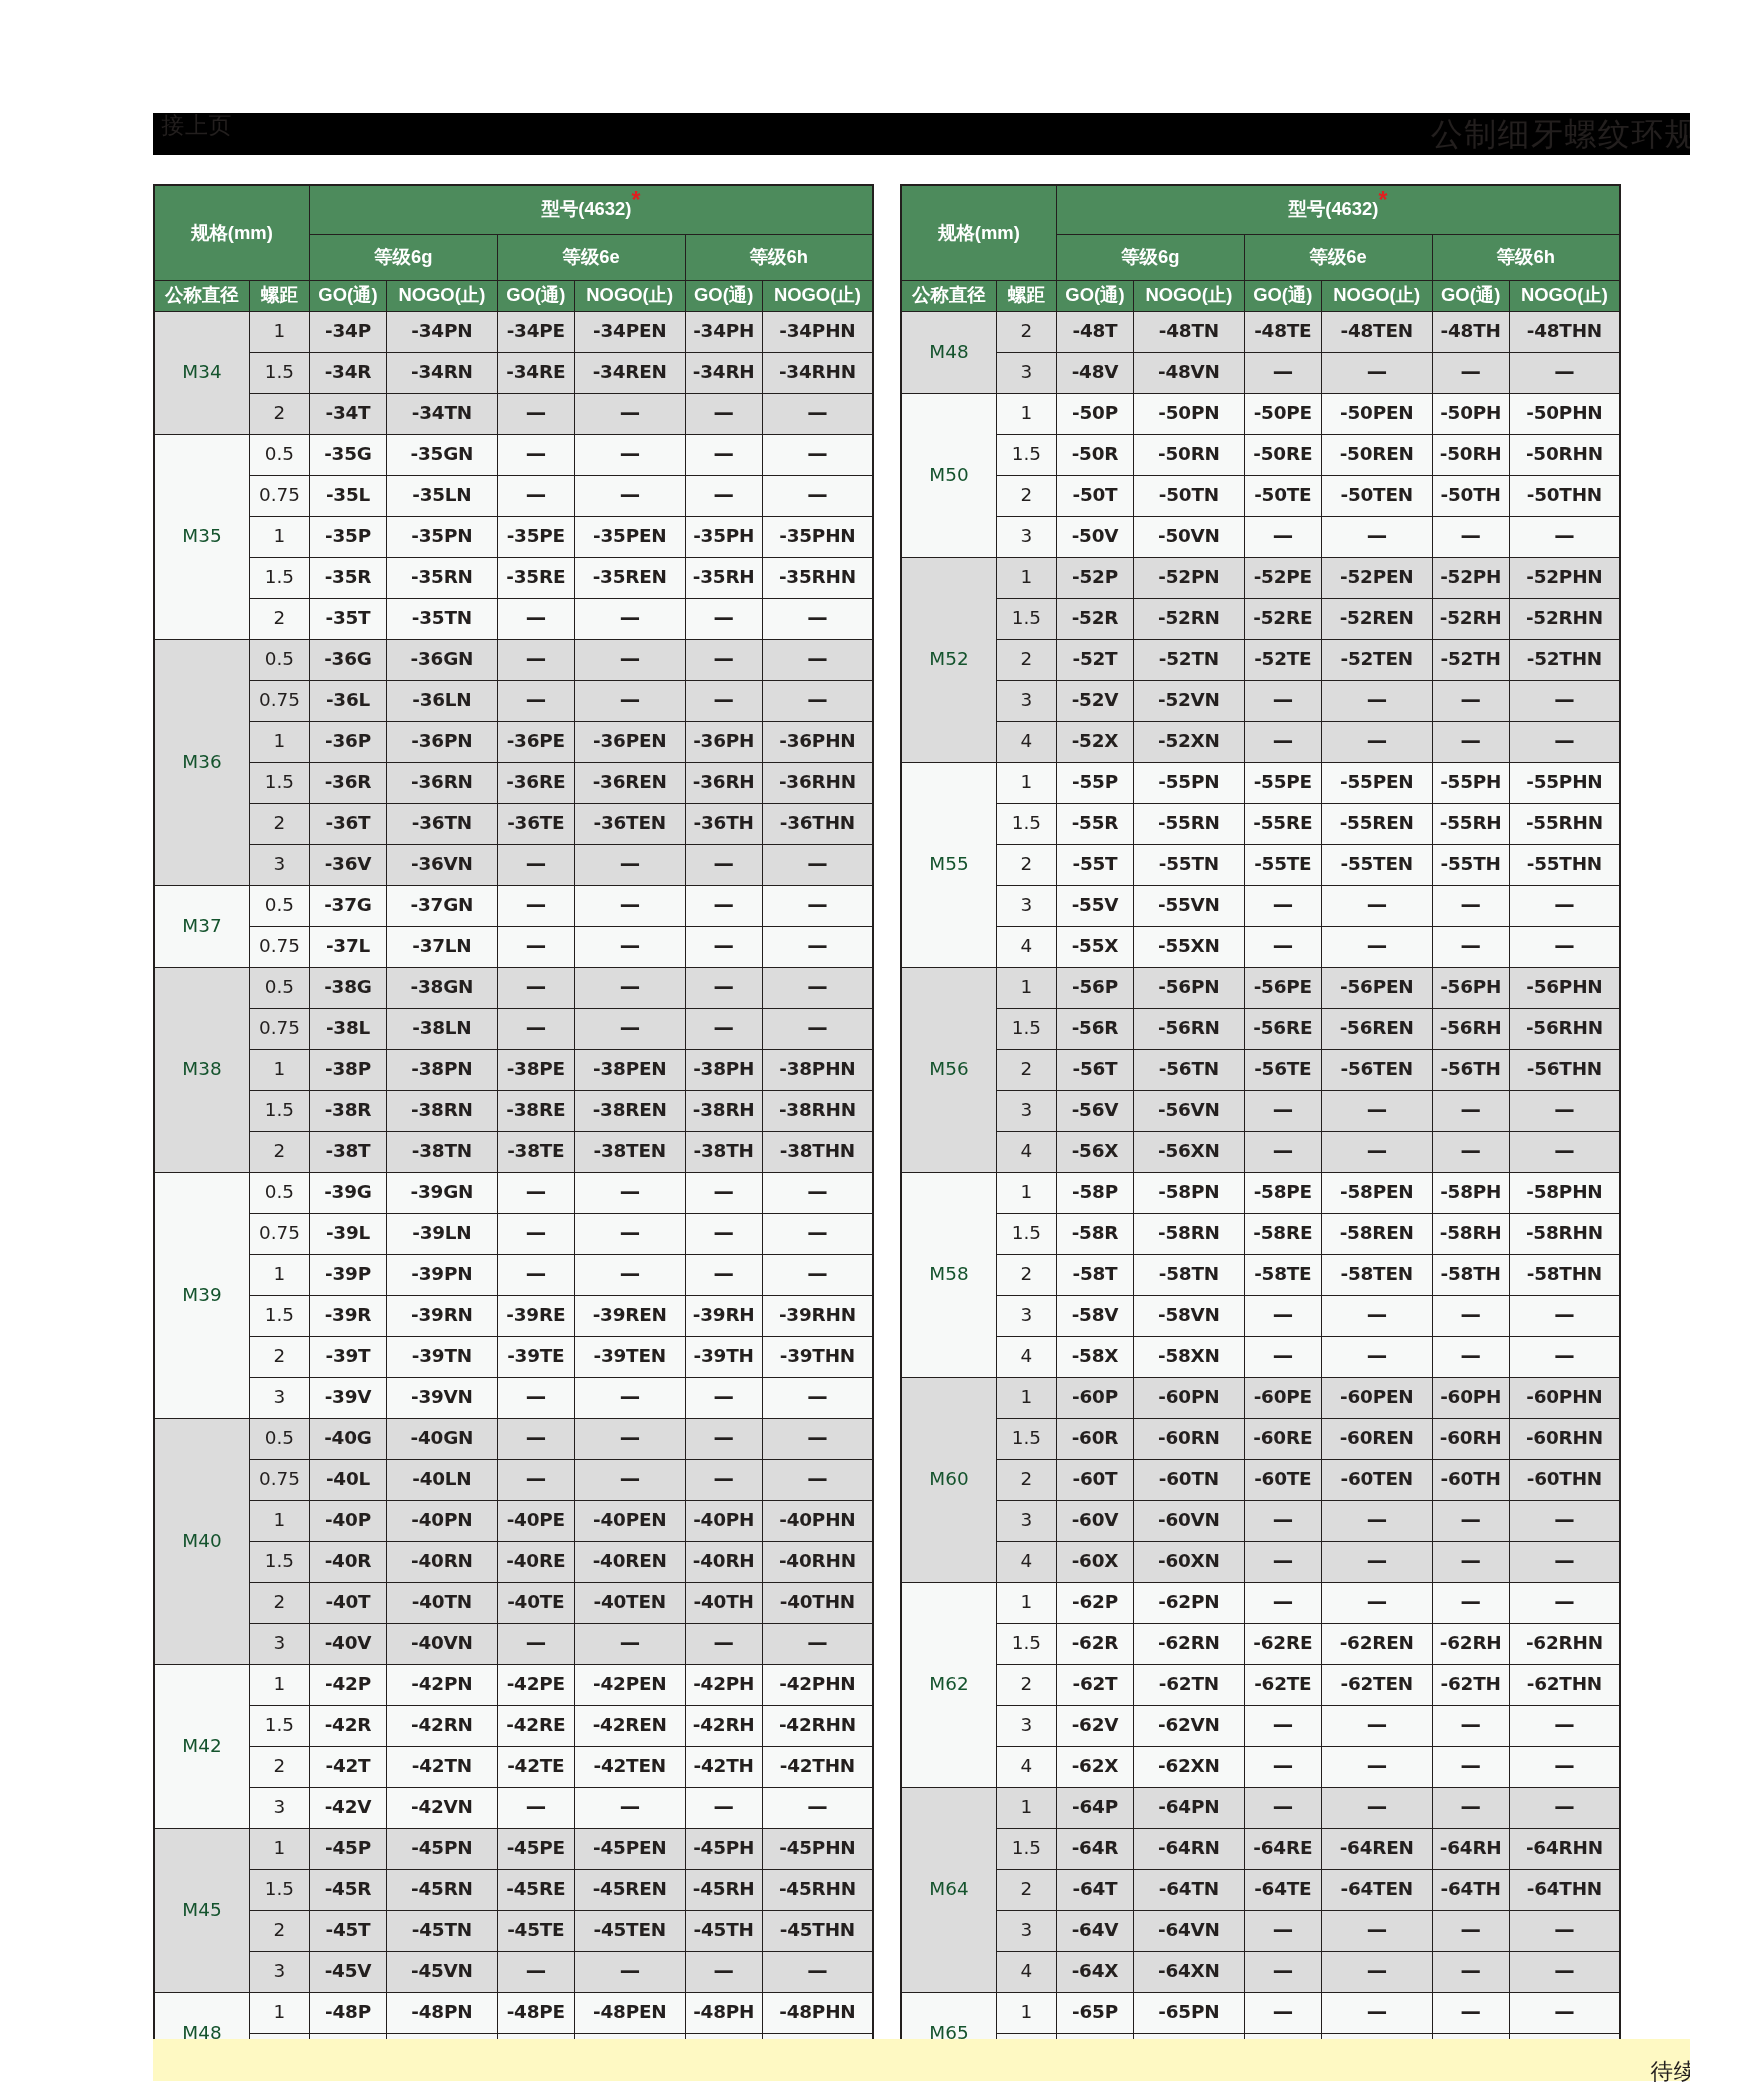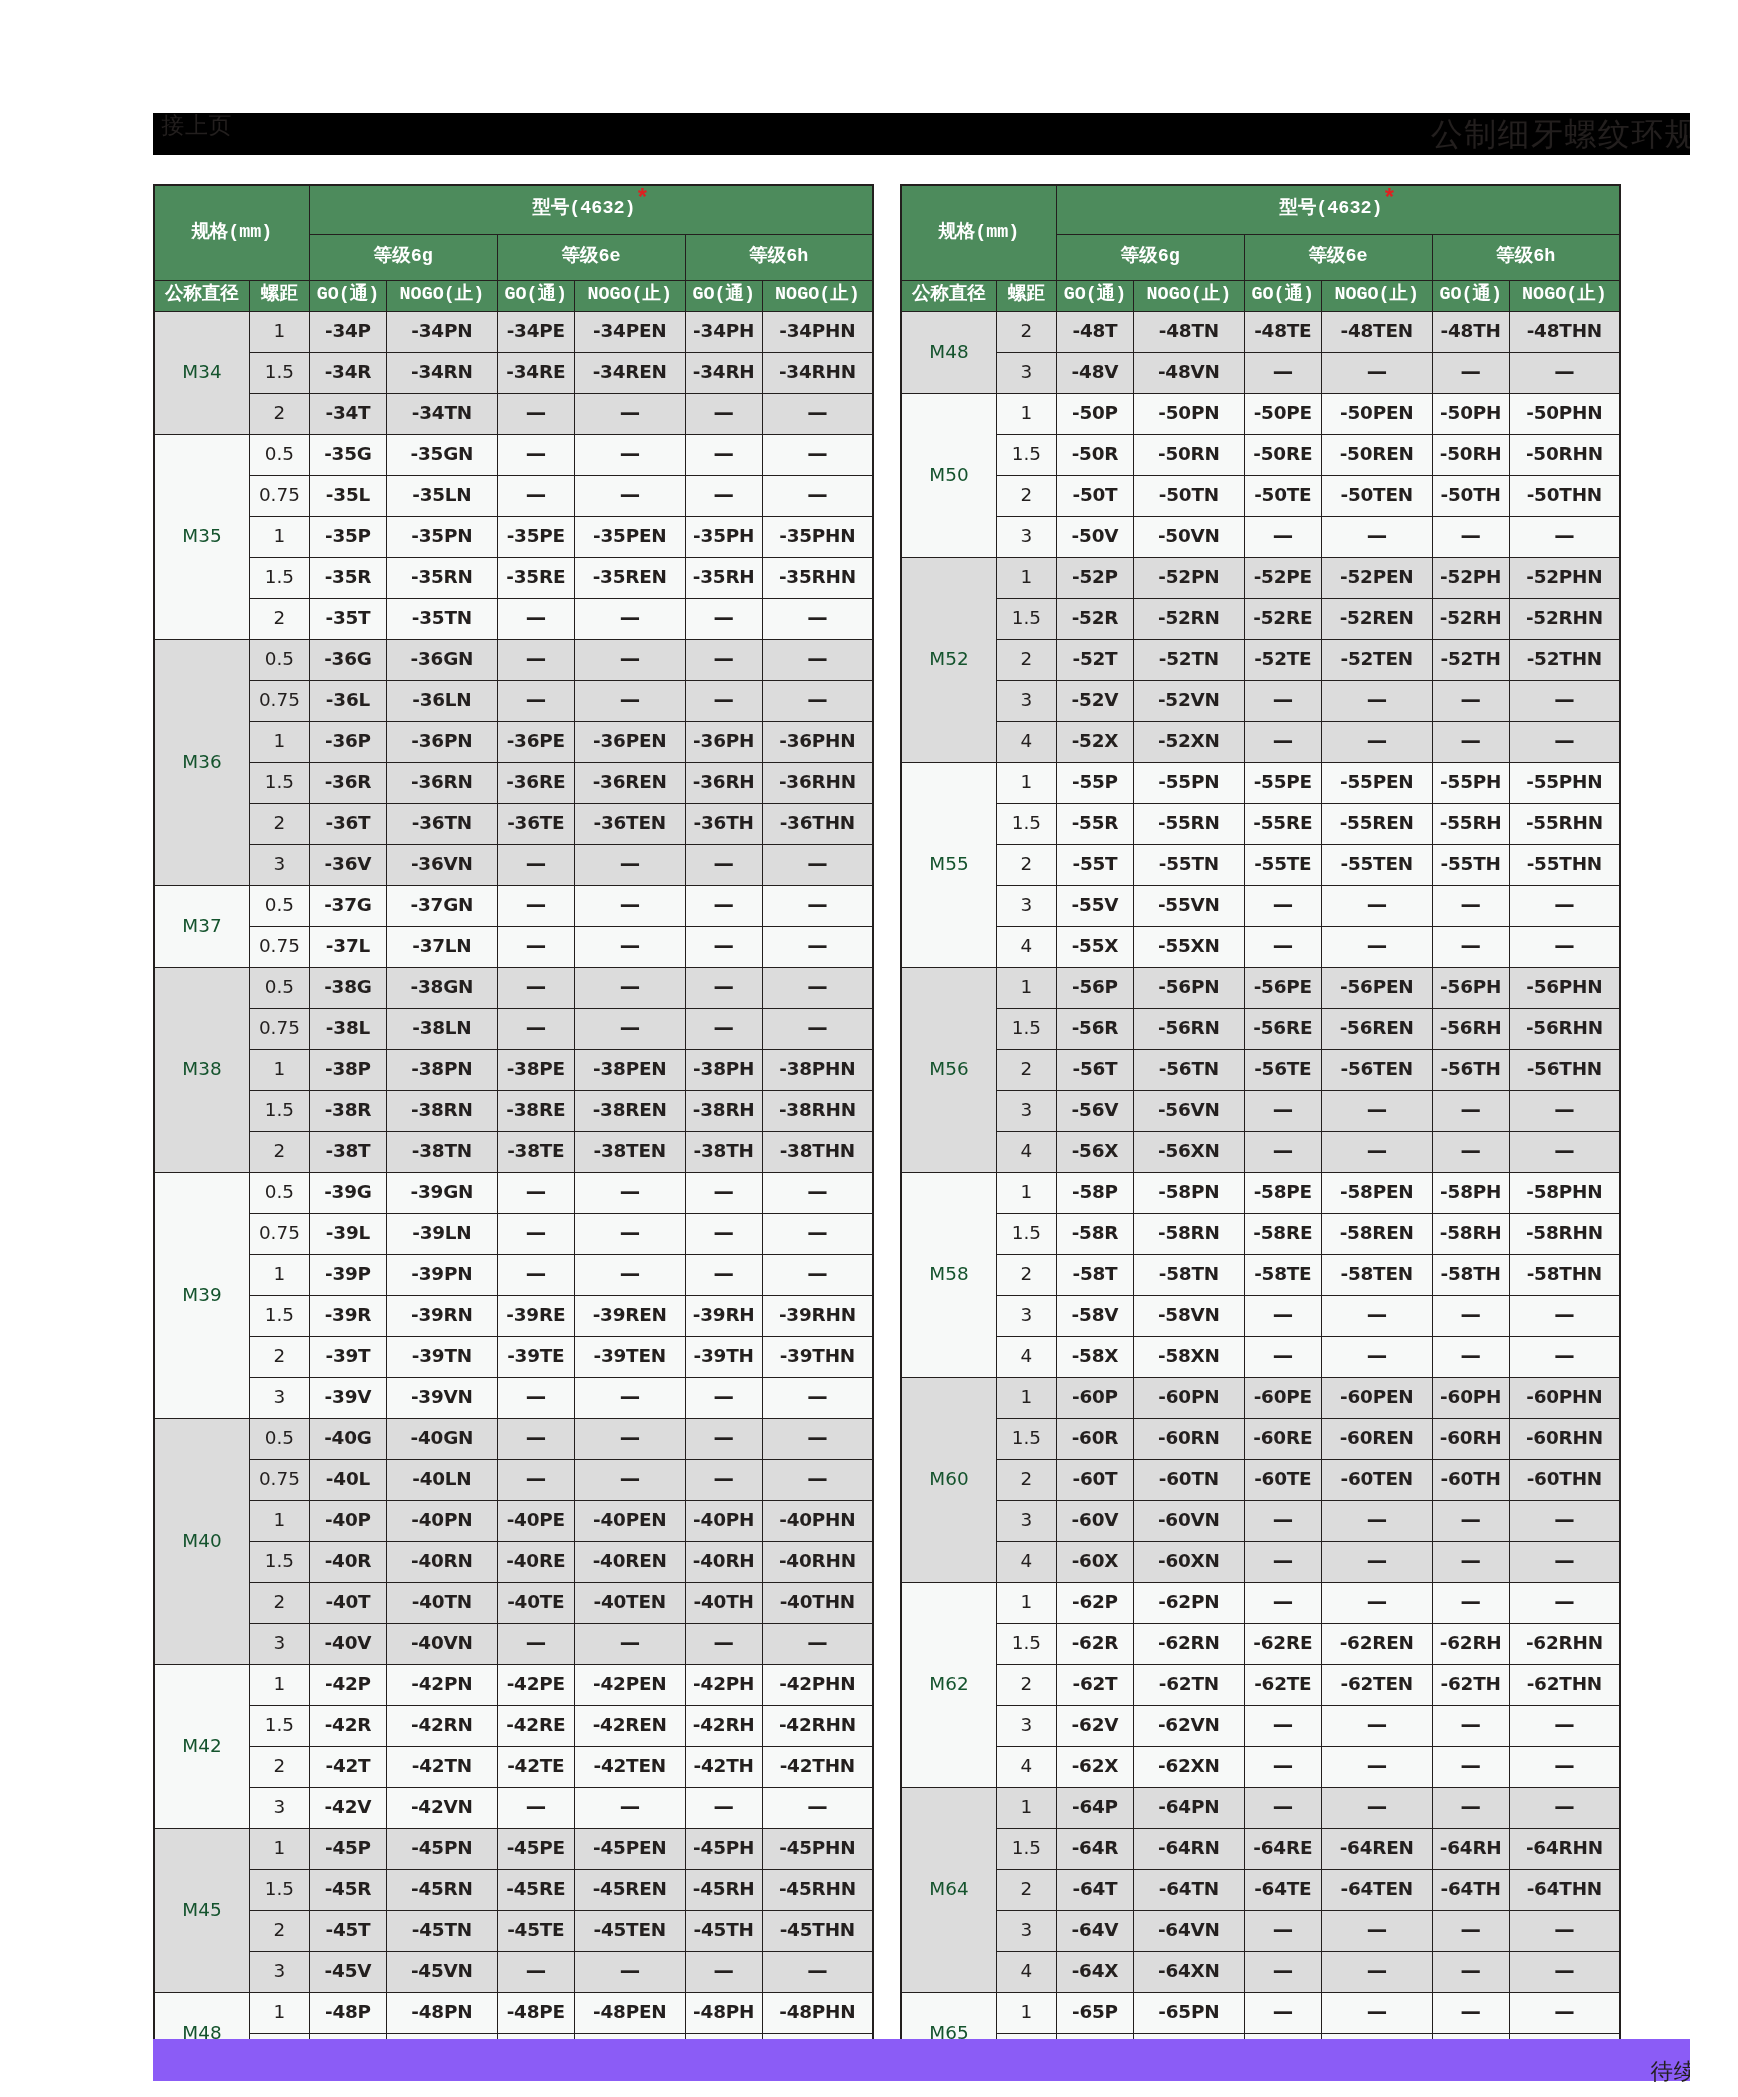--- a/index.html
+++ b/index.html
@@ -25,21 +25,21 @@
   .topbar-right{
     position:absolute;right:41px;top:0px;
     font-size:32px;line-height:42px;color:#231f1e;
     font-family:"DejaVu Sans","Liberation Sans",sans-serif;
     letter-spacing:1.4px;white-space:nowrap;font-weight:400;
   }
 
   
   .botbar{
     position:absolute;left:153px;top:1991px;width:1586px;height:42px;
-    background:#8b5cf6;
+    background:#fef9c3;
   }
   .botbar-right{
     position:absolute;right:42px;top:19px;
     font-size:22.5px;line-height:27px;color:#231f1e;
     font-family:"DejaVu Sans","Liberation Sans",sans-serif;
     letter-spacing:0.7px;white-space:nowrap;
   }
 
   
   .tablewrap{position:absolute;top:136px;}
@@ -60,21 +60,21 @@
     font-size:18.4px;
     line-height:1;
     box-sizing:border-box;
   }
 
   
   table.spec thead th{
     background:#4d8b5c;
     color:#ffffff;
     font-weight:bold;
-    font-family:Liberation Mono, monospace;
+    font-family:Liberation Sans, sans-serif;
   }
   th.h-spec{height:95px;font-size:23px;}
   th.h-model{height:49px;font-size:23px;}
   th.h-grade{height:46px;font-size:22px;}
   th.h-sub{height:31px;font-size:20.4px;}
   .star{color:#e02020;font-size:23px;vertical-align:super;line-height:0;}
 
   
   col.c-dia{width:94px;}
   col.c-pit{width:59px;}

